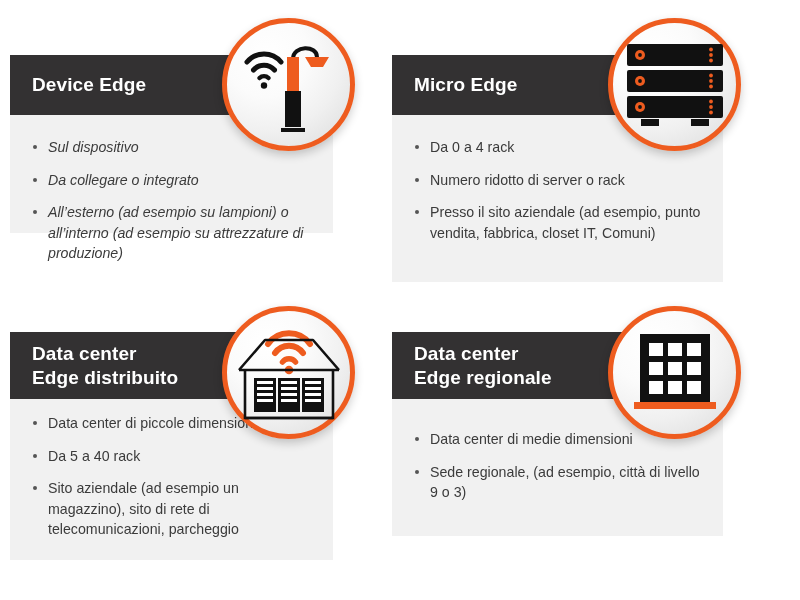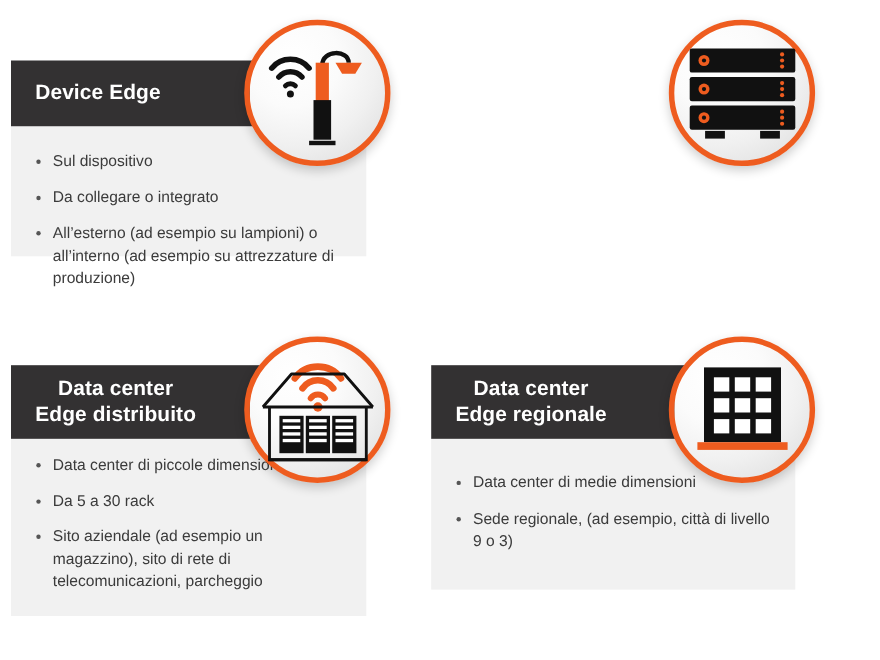--- a/index.html
+++ b/index.html
@@ -7,21 +7,21 @@
     width:800px;height:600px;background:#ffffff;
     font-family:"Liberation Sans","DejaVu Sans",sans-serif;
     -webkit-font-smoothing:antialiased;overflow:hidden;position:relative;
   }
   .board{position:absolute;inset:0;}
 
   .card{position:absolute;}
   .card-header{
     position:absolute;left:0;top:0;width:100%;
     background:#333132;box-sizing:border-box;
-    display:flex;align-items:center;text-align:center;
+    display:flex;align-items:center;
   }
   .card-title{
     color:#ffffff;font-weight:bold;font-size:19px;line-height:1.22;
     letter-spacing:.1px;padding-left:22px;white-space:pre-line;
   }
   .card-body{
     position:absolute;left:0;width:100%;
     background:#f1f1f1;box-sizing:border-box;
   }
   .bullets{list-style:none;margin:0;padding:0;}
@@ -43,21 +43,21 @@
     border:5px solid #ee5c1f;box-sizing:border-box;
     box-shadow:0 4px 10px rgba(0,0,0,.20);
     display:flex;align-items:center;justify-content:center;
     z-index:5;
   }
   .badge svg{display:block;}
 
   
   #card-device  {left:10px; top:55px;  width:323px;height:220px;}
   #card-device  .card-header{height:60px;}
-  #card-device  .card-body{top:60px;height:118px;padding:22px 20px 0 18px;}
+  #card-device  .card-body{top:60px;height:118px;padding:22px 20px 0 18px;font-style:italic;}
 
   #card-micro   {left:392px;top:55px;  width:331px;height:227px;}
   #card-micro   .card-header{height:60px;}
   #card-micro   .card-body{top:60px;height:167px;padding:22px 20px 0 18px;}
 
   #card-dist    {left:10px; top:332px; width:323px;height:228px;}
   #card-dist    .card-header{height:67px;}
   #card-dist    .card-body{top:67px;height:161px;padding:14px 20px 0 18px;}
 
   #card-reg     {left:392px;top:332px; width:331px;height:228px;}
@@ -80,30 +80,42 @@
     </div>
     <div class="card-body">
       <ul class="bullets">
         <li>Sul dispositivo</li>
         <li>Da collegare o integrato</li>
         <li>All’esterno (ad esempio su lampioni) o all’interno (ad esempio su attrezzature di produzione)</li>
       </ul>
     </div>
   </div>
 
+  <div class="card" id="card-micro">
+    <div class="card-header">
+      <div class="card-title">Micro Edge</div>
+    </div>
+    <div class="card-body">
+      <ul class="bullets">
+        <li>Da 0 a 4 rack</li>
+        <li>Numero ridotto di server o rack</li>
+        <li>Presso il sito aziendale (ad esempio, punto vendita, fabbrica, closet IT, Comuni)</li>
+      </ul>
+    </div>
+  </div>
 
   <div class="card" id="card-dist">
     <div class="card-header">
       <div class="card-title">Data center
 Edge distribuito</div>
     </div>
     <div class="card-body">
       <ul class="bullets">
         <li>Data center di piccole dimensioni</li>
-        <li>Da 5 a 30 rack</li>
+        <li>Da 5 a 40 rack</li>
         <li>Sito aziendale (ad esempio un magazzino), sito di rete di telecomunicazioni, parcheggio</li>
       </ul>
     </div>
   </div>
 
   <div class="card" id="card-reg">
     <div class="card-header">
       <div class="card-title">Data center
 Edge regionale</div>
     </div>

